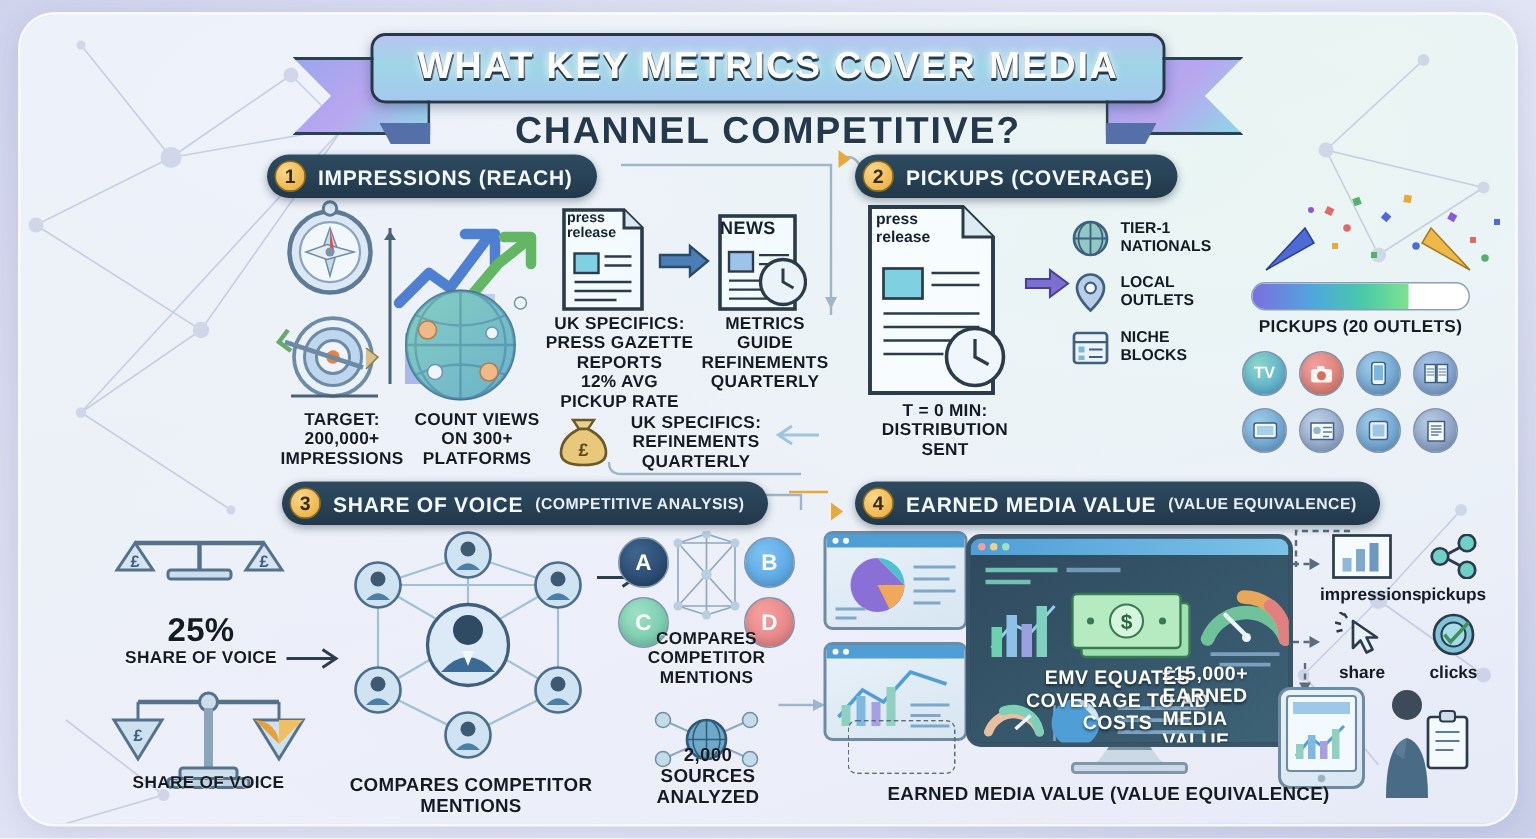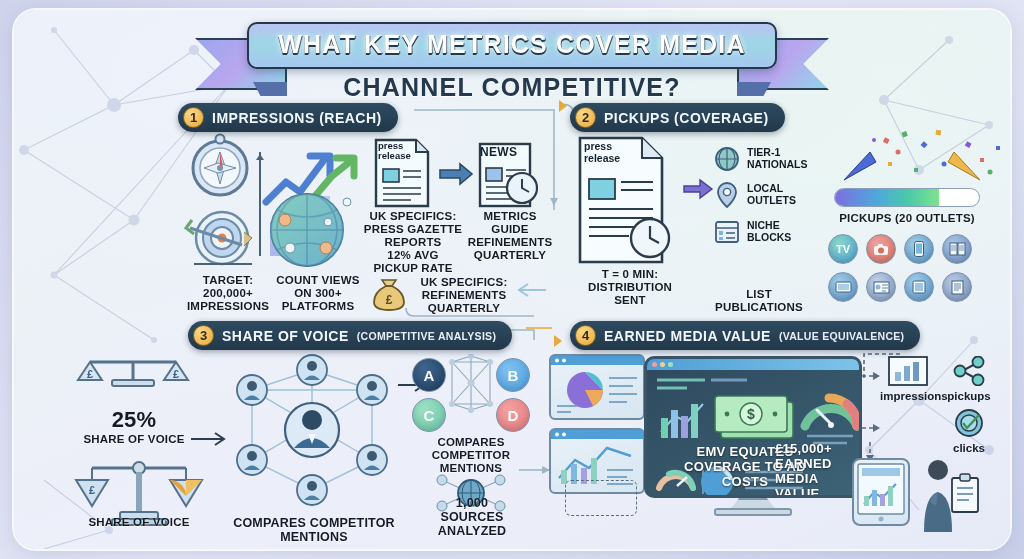--- a/index.html
+++ b/index.html
@@ -361,24 +361,20 @@
         <rect x="2" y="2" width="22" height="20" rx="2" fill="#eaf3fb" stroke="#3f5f7e" stroke-width="1.8"></rect>
         <path d="M2 8 h22" stroke="#3f5f7e" stroke-width="1.5"></path>
         <rect x="5" y="11" width="4" height="4" fill="#7fb6d8"></rect>
             <rect x="5" y="17" width="4" height="3" fill="#7fb6d8"></rect>
         <path d="M12 13 h9 M12 18 h9" stroke="#3f5f7e" stroke-width="1.4"></path>
       </svg>
       <span class="f11" style="color:#141b24;font-weight:800;white-space:pre-line;line-height:1.1">NICHE
 BLOCKS</span>
     </div>
   </div>
-  <div class="cap f12" style="left:690px; top:278px; width:110px;">
-    <div style="white-space:pre-line">LIST
-PUBLICATIONS</div>
-  </div>
 
   <svg style="position:absolute;left:812px;top:118px;width:190px;height:62px" viewBox="0 0 190 62">
     <path d="M18 52 L44 24 L50 34 Z" fill="#4e6ad6" stroke="#2a3f8c"></path>
     <path d="M128 24 L154 52 L122 34 Z" fill="#f0b84a" stroke="#a07a1e"></path>
     <g>
       <rect x="58" y="10" width="5" height="5" fill="#e06a6a" transform="rotate(25 60 12)"></rect>
       <rect x="76" y="4" width="5" height="5" fill="#54b06a" transform="rotate(-20 78 6)"></rect>
       <rect x="96" y="14" width="5" height="5" fill="#4e6ad6" transform="rotate(40 98 16)"></rect>
       <rect x="110" y="2" width="5" height="5" fill="#e8a93a" transform="rotate(10 112 4)"></rect>
       <rect x="140" y="14" width="5" height="5" fill="#8a5ad6" transform="rotate(30 142 16)"></rect>
@@ -551,41 +547,41 @@
   <div class="pill" style="left:482px;top:348px;width:34px;height:34px;background:radial-gradient(circle at 35% 30%,#7dc0f0,#4d9fe0);font-size:15px">
         <span>B</span>
       </div>
   <div class="pill" style="left:398px;top:388px;width:34px;height:34px;background:radial-gradient(circle at 35% 30%,#9be0c4,#6cc4a6);font-size:15px">
         <span>C</span>
       </div>
   <div class="pill" style="left:482px;top:388px;width:34px;height:34px;background:radial-gradient(circle at 35% 30%,#f5a0a0,#e07a7a);font-size:15px">
         <span>D</span>
       </div>
 
-  <div class="cap f12" style="left:398px; top:426px; width:118px;">
+  <div class="cap f12" style="left:398px; top:410px; width:118px;">
     <div style="white-space:pre-line">COMPARES
 COMPETITOR
 MENTIONS</div>
   </div>
 
   <svg style="position:absolute;left:416px;top:462px;width:82px;height:42px" viewBox="0 0 82 42">
     <g stroke="#8fa8bd" stroke-width="1.3" fill="none">
           <path d="M12 8 L41 21 L70 8 M12 34 L41 21 L70 34"></path>
         </g>
     <g fill="#c6dbe9" stroke="#6d8fa8">
           <circle cx="12" cy="8" r="5"></circle>
           <circle cx="70" cy="8" r="5"></circle>
           <circle cx="12" cy="34" r="5"></circle>
           <circle cx="70" cy="34" r="5"></circle>
         </g>
     <circle cx="41" cy="21" r="13" fill="#6fa8c9" stroke="#2f5a77" stroke-width="1.8"></circle>
     <path d="M41 8 v26 M28 21 h26 M41 8 a9 13 0 0 0 0 26 a9 13 0 0 0 0 -26" fill="none" stroke="#2f5a77" stroke-width="1"></path>
   </svg>
   <div class="cap f13" style="left:400px; top:486px; width:116px;">
-    <div style="white-space:pre-line">1,000
+    <div style="white-space:pre-line">2,000
 SOURCES
 ANALYZED</div>
   </div>
 
   <div class="chip" style="left:556px; top:311px;">
     <div class="num">4</div>
     <div class="t1">EARNED MEDIA VALUE</div>
     <div class="t2">(VALUE EQUIVALENCE)</div>
   </div>
 
@@ -721,20 +717,32 @@
   <div style="position:absolute;left:928px;top:346px;width:54px;text-align:center">
     <svg width="38" height="30" viewBox="0 0 38 30">
       <path d="M27 7 L12 15 L27 23" fill="none" stroke="#2b3b4a" stroke-width="2"></path>
       <circle cx="28" cy="6" r="5.5" fill="#6fd0c8" stroke="#2b3b4a" stroke-width="1.8"></circle>
       <circle cx="10" cy="15" r="5.5" fill="#6fd0c8" stroke="#2b3b4a" stroke-width="1.8"></circle>
       <circle cx="28" cy="24" r="5.5" fill="#6fd0c8" stroke="#2b3b4a" stroke-width="1.8"></circle>
     </svg>
     <div class="low" style="font-size:11.5px;color:#141b24;font-weight:700">pickups</div>
   </div>
 
+  <div style="position:absolute;left:866px;top:398px;width:56px;text-align:center">
+    <svg width="36" height="30" viewBox="0 0 36 30">
+      <path d="M12 6 L12 24 L17 19 L21 27 L25 25 L21 17 L28 17 Z" fill="#eaf2f9" stroke="#2b3b4a" stroke-width="1.8" stroke-linejoin="round"></path>
+      <g stroke="#2b3b4a" stroke-width="1.6">
+            <path d="M6 2 L3 0"></path>
+            <path d="M8 4 L6 1"></path>
+            <path d="M4 8 L0 7"></path>
+            <path d="M5 12 L1 13"></path>
+          </g>
+    </svg>
+    <div class="low" style="font-size:11.5px;color:#141b24;font-weight:700">share</div>
+  </div>
 
   <div style="position:absolute;left:928px;top:398px;width:54px;text-align:center">
     <svg width="34" height="30" viewBox="0 0 34 30">
       <circle cx="17" cy="15" r="13" fill="#7fc4d8" stroke="#2b3b4a" stroke-width="1.8"></circle>
       <circle cx="17" cy="15" r="8" fill="#a8dce8" stroke="#2b3b4a" stroke-width="1.4"></circle>
       <path d="M11 15 l4 5 l12 -13" fill="none" stroke="#3f8f5f" stroke-width="2.4"></path>
     </svg>
     <div class="low" style="font-size:11.5px;color:#141b24;font-weight:700">clicks</div>
   </div>
 
@@ -756,15 +764,18 @@
     <path d="M26 36 q-6 2 -8 10 l6 4 z" fill="#5a7c98"></path>
     <g>
       <rect x="40" y="22" width="26" height="34" rx="2" fill="#f4faff" stroke="#2b3b4a" stroke-width="1.8"></rect>
       <rect x="48" y="18" width="10" height="7" rx="2" fill="#cddde9" stroke="#2b3b4a" stroke-width="1.4"></rect>
       <g stroke="#5a7c9c" stroke-width="1.4">
             <path d="M45 32 h16 M45 38 h16 M45 44 h12"></path>
           </g>
     </g>
   </svg>
 
+  <div class="cap f13" style="left:560px; top:512px; width:330px;">
+    <span>EARNED MEDIA VALUE (VALUE EQUIVALENCE)</span>
+  </div>
 
 </div>
 </div>
 
 </body></html>

